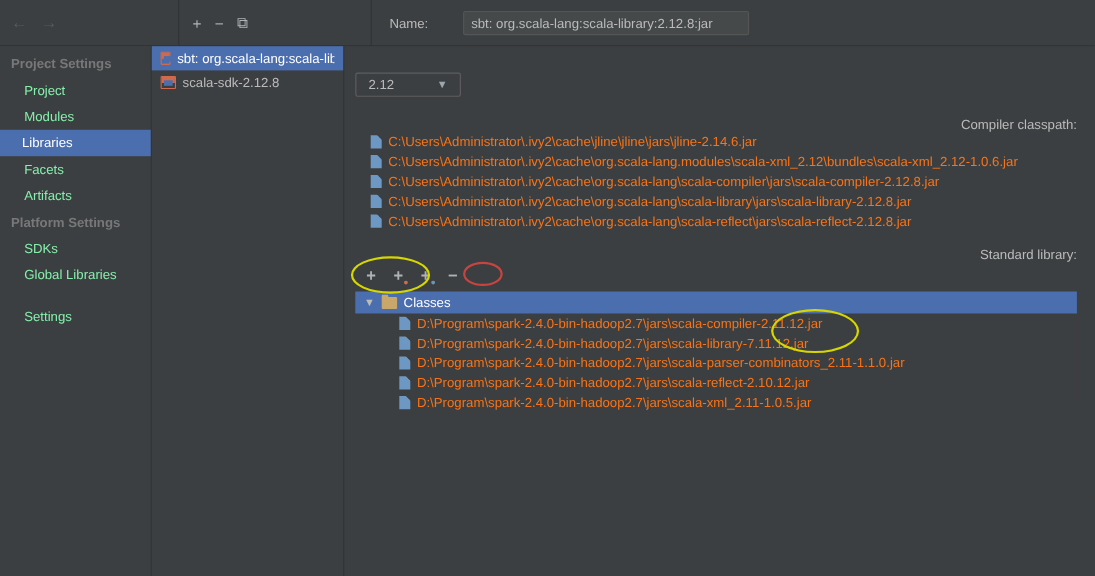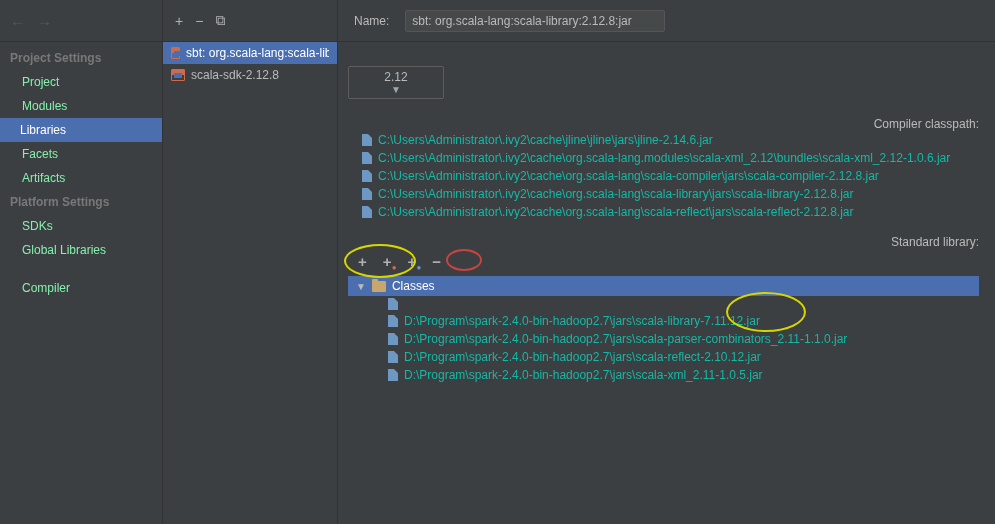--- a/index.html
+++ b/index.html
@@ -3,45 +3,45 @@
   <meta charset="utf-8">
   <style>
     * { margin: 0; padding: 0; box-sizing: border-box; font-family: "Segoe UI", Arial, sans-serif; font-size: 12px; }
     body { background: #3c3f41; color: #bbbbbb; width: 995px; height: 524px; overflow: hidden; display: flex; flex-direction: column; }
     
     .top-bar { height: 42px; display: flex; border-bottom: 1px solid #323232; }
     .top-left { width: 163px; display: flex; align-items: center; padding-left: 10px; gap: 12px; border-right: 1px solid #323232; }
     .top-left .arrow { color: #585a5c; font-size: 15px; cursor: default; }
     .top-mid { width: 175px; display: flex; align-items: center; gap: 12px; padding: 0 12px; border-right: 1px solid #323232; }
     .top-mid .icn { color: #afb1b3; font-size: 14px; cursor: pointer; }
-    .top-right { flex: 1; display: flex; align-items: center; padding-left: 16px; gap: 16px; }
+    .top-right { flex: 1; display: flex; align-items: center; padding-left: 16px; gap: 32px; }
     .name-label { color: #bbbbbb; }
     .name-field { background: #45494a; border: 1px solid #555555; color: #bbbbbb; padding: 3px 6px; width: 260px; border-radius: 2px; }
     
     .main { flex: 1; display: flex; }
     
-    .sidebar { width: 163px; background: #3c3f41; border-right: 1px solid #323232; padding-top: 4px; }
+    .sidebar { width: 138px; background: #3c3f41; border-right: 1px solid #323232; padding-top: 4px; }
     .side-heading { color: #787878; font-weight: bold; padding: 5px 8px 5px 10px; font-size: 12px; }
     .side-item { color: #86efac; padding: 5px 8px 5px 22px; cursor: pointer; }
     .side-item.selected { background: #4b6eaf; color: #ffffff; padding-left: 20px; }
     .side-spacer { height: 14px; }
 
     .listcol { width: 175px; border-right: 1px solid #323232; background: #3c3f41; }
     .list-item { display: flex; align-items: center; gap: 6px; padding: 4px 8px; cursor: pointer; white-space: nowrap; overflow: hidden; }
     .list-item.selected { background: #4b6eaf; color: #ffffff; }
     .lib-icon { width: 14px; height: 12px; display: inline-block; position: relative; }
     .lib-icon::before { content: ""; position: absolute; inset: 0; border: 1px solid #cf6a4c; border-radius: 1px; background: linear-gradient(#cf6a4c 50%, transparent 50%); }
     .lib-icon::after { content: ""; position: absolute; left: 3px; top: 4px; width: 8px; height: 5px; background: #4b6eaf; }
 
     .detail { flex: 1; padding: 10px 16px 0 10px; overflow: hidden; }
-    .combo { margin-top: 14px; display: inline-flex; align-items: center; background: #3c3f41; border: 1px solid #5e5e5e; padding: 3px 11px; width: 96px; justify-content: space-between; cursor: pointer; border-radius: 2px; flex-direction: column; }
+    .combo { margin-top: 14px; display: inline-flex; align-items: center; background: #3c3f41; border: 1px solid #5e5e5e; padding: 3px 11px; width: 96px; justify-content: space-between; cursor: pointer; border-radius: 2px; }
     .combo .arrowd { color: #9aa7b0; font-size: 10px; }
     
     .sect-label { margin-top: 18px; color: #bbbbbb; text-align: right; }
-    .path-row { display: flex; align-items: center; gap: 6px; padding: 2px 0 2px 14px; color: #14b8a6; white-space: nowrap; text-align: center; }
+    .path-row { display: flex; align-items: center; gap: 6px; padding: 2px 0 2px 14px; color: #f97316; white-space: nowrap; text-align: center; }
     .jar-icon { width: 10px; height: 12px; background: #6e98c4; display: inline-block; position: relative; border-radius: 0 2px 0 0; }
     .jar-icon::after { content: ""; position: absolute; right: -1px; top: -1px; border: 3px solid transparent; border-top-color: #3c3f41; border-right-color: #3c3f41; }
     
     .stdlib-toolbar { display: flex; align-items: center; gap: 16px; padding: 4px 0 4px 10px; position: relative; }
     .tb-btn { color: #afb1b3; font-size: 15px; font-weight: bold; cursor: pointer; position: relative; }
     .tb-btn.minus { color: #afb1b3; }
     .tb-btn .sub { position: absolute; bottom: -2px; right: -5px; font-size: 8px; }
     .sub-o { color: #cf6a4c; }
     .sub-b { color: #6897bb; }
 
@@ -83,21 +83,21 @@
     <div class="side-heading">Project Settings</div>
     <div class="side-item">Project</div>
     <div class="side-item">Modules</div>
     <div class="side-item selected">Libraries</div>
     <div class="side-item">Facets</div>
     <div class="side-item">Artifacts</div>
     <div class="side-heading">Platform Settings</div>
     <div class="side-item">SDKs</div>
     <div class="side-item">Global Libraries</div>
     <div class="side-spacer"></div>
-    <div class="side-item">Compiler</div>
+    <div class="side-item">Settings</div>
   </div>
 
   <div class="listcol">
     <div class="list-item selected">
       <span class="lib-icon"></span>
       <span style="overflow:hidden;text-overflow:clip;">sbt: org.scala-lang:scala-library:2.12.8:jar</span>
     </div>
     <div class="list-item">
       <span class="lib-icon"></span>
       <span>scala-sdk-2.12.8</span>
@@ -144,20 +144,21 @@
     
     <div class="tree">
       <div class="tree-head">
         <span class="tri">▼</span>
         <span class="folder-icon"></span>
         <span>Classes</span>
       </div>
       <div class="class-container">
         <div class="path-row">
             <span class="jar-icon"></span>
+            <span>D:\Program\spark-2.4.0-bin-hadoop2.7\jars\scala-compiler-2.11.12.jar</span>
           </div>
         <div class="path-row">
             <span class="jar-icon"></span>
             <span>D:\Program\spark-2.4.0-bin-hadoop2.7\jars\scala-library-7.11.12.jar</span>
           </div>
         <div class="path-row">
             <span class="jar-icon"></span>
             <span>D:\Program\spark-2.4.0-bin-hadoop2.7\jars\scala-parser-combinators_2.11-1.1.0.jar</span>
           </div>
         <div class="path-row">

